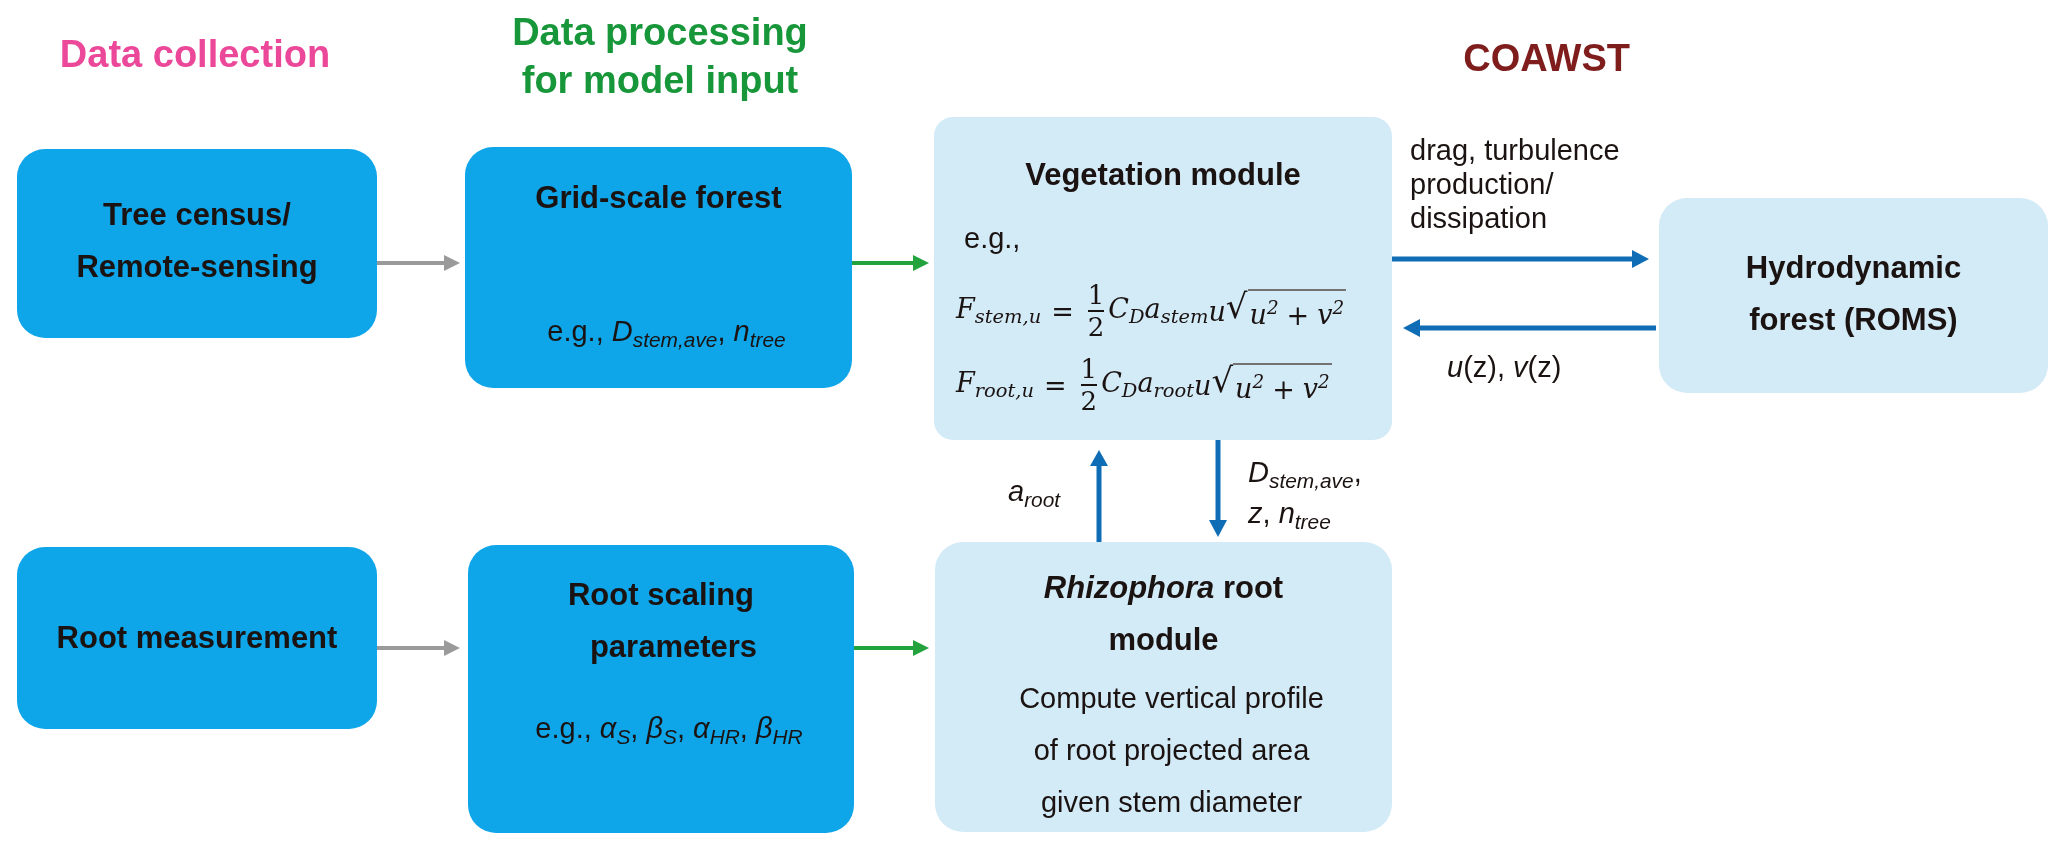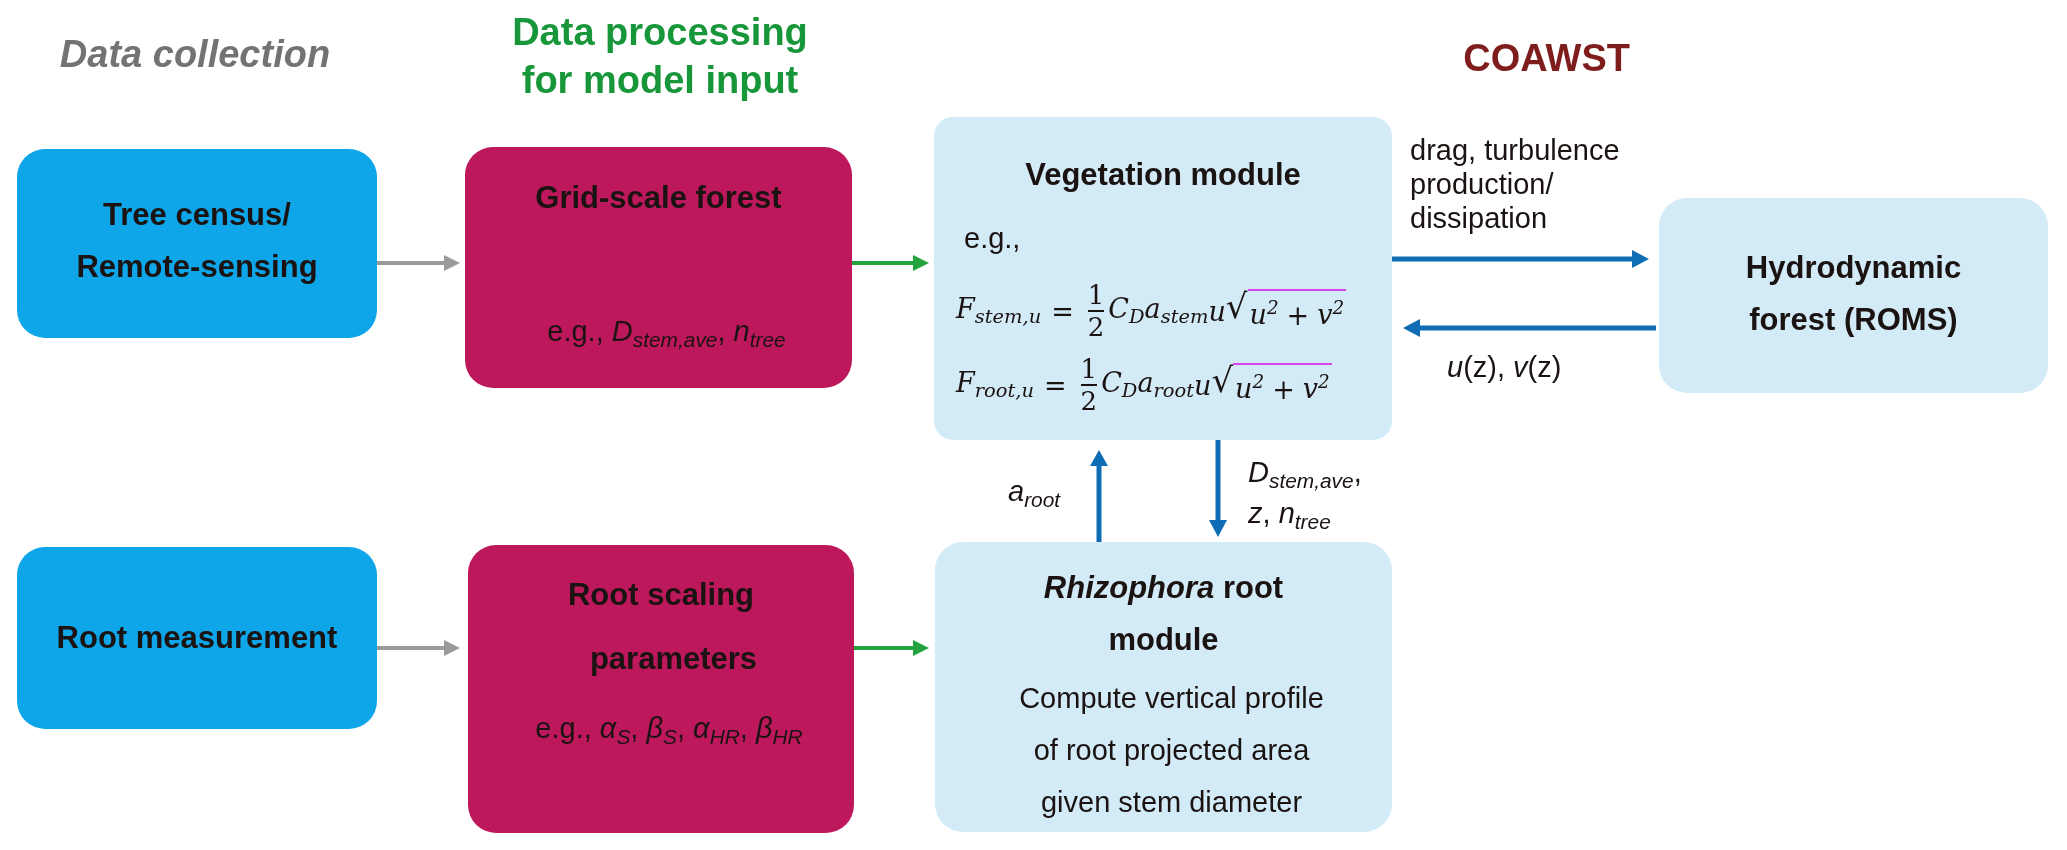--- a/index.html
+++ b/index.html
@@ -1,36 +1,36 @@
 <!DOCTYPE html>
 <html><head>
 <meta charset="utf-8">
 <style>
   html, body { margin:0; padding:0; background:#ffffff; }
   body { width:2067px; height:850px; position:relative; overflow:hidden;
          font-family:"Liberation Sans", sans-serif; color:#1a1311; }
   .abs { position:absolute; }
   .heading { font-weight:bold; font-size:38px; line-height:48px; text-align:center; white-space:nowrap; }
-  .h-gray { color:#737373;font-style:italic; }
+  .h-gray { color:#ec4899; }
   .h-green { color:#17963a; }
   .h-blue { color:#7f1d1d;text-align:right; }
   .box { position:absolute; border-radius:28px; box-sizing:border-box; }
   .gray-box { background:#0ea5e9; }
-  .green-box { background:#be185d; }
+  .green-box { background:#0ea5e9; }
   .blue-box { background:#d3eaf7; }
   .box-title { position:absolute; left:0; right:0; text-align:center; font-weight:bold; font-size:31px; line-height:52px; white-space:nowrap; }
   .box-sub { position:absolute; left:16px; right:0; text-align:center; font-size:29px; line-height:40px; white-space:nowrap; }
   .plain { font-size:29px; line-height:34px; white-space:nowrap; }
   .eq { position:absolute; font-family:"DejaVu Serif", serif; font-style:italic; font-size:27px; white-space:nowrap; display:flex; align-items:center; }
   .eq .upright { font-style:normal; }
   .frac { display:inline-flex; flex-direction:column; align-items:center; font-style:normal; font-size:26px; line-height:26px; margin:0 4px; }
   .frac .bar { width:16px; height:2px; background:#1a1311; margin:2px 0; }
   .sqrt { display:inline-flex; align-items:stretch; }
   .sqrt .rad-sign { font-style:normal; font-size:34px; line-height:34px; }
-  .sqrt .rad-body { border-top:2px solid #d946ef; padding:0 2px; line-height:34px; }
+  .sqrt .rad-body { border-top:2px solid #737373; padding:0 2px; line-height:34px; }
   sub { font-size:0.72em; vertical-align:-0.28em; }
   sup { font-size:0.68em; vertical-align:0.55em; }
   .i { font-style:italic; }
   svg.arrows { position:absolute; left:0; top:0; }
 </style>
 </head>
 <body>
 
 <div class="abs heading h-gray" style="left:40px; top:30px; width:310px;">Data collection</div>
 <div class="abs heading h-green" style="left:470px; top:8px; width:380px;">
@@ -48,21 +48,21 @@
   <div class="box-title" style="top:65px;">Root measurement</div>
 </div>
 
 <div class="box green-box" style="left:465px; top:147px; width:387px; height:241px;">
   <div class="box-title" style="top:25px;">Grid-scale forest</div>
   <div class="box-sub" style="top:164px;"><span>e.g., </span><span class="i"><span>D</span><sub>stem,ave</sub></span><span>, </span><span class="i"><span>n</span><sub>tree</sub></span></div>
 </div>
 
 <div class="box green-box" style="left:468px; top:545px; width:386px; height:288px;">
   <div class="box-title" style="top:24px;">Root scaling</div>
-  <div class="box-title" style="top:88px;margin-left:25px;">parameters</div>
+  <div class="box-title" style="top:76px;margin-left:25px;">parameters</div>
   <div class="box-sub" style="top:163px;"><span>e.g., </span><span class="i"><span>α</span><sub>S</sub></span><span>, </span><span class="i"><span>β</span><sub>S</sub></span><span>, </span><span class="i"><span>α</span><sub>HR</sub></span><span>, </span><span class="i"><span>β</span><sub>HR</sub></span></div>
 </div>
 
 <div class="box blue-box" style="left:934px; top:117px; width:458px; height:323px;border-radius:19px;">
   <div class="box-title" style="top:32px;">Vegetation module</div>
   <div class="abs plain" style="left:30px; top:104px;">e.g.,</div>
 
   <div class="eq" style="left:22px; top:158px; height:72px;">
     <span><span>F</span><sub>stem,u</sub></span>
     <span class="upright" style="margin:0 10px;">=</span>

